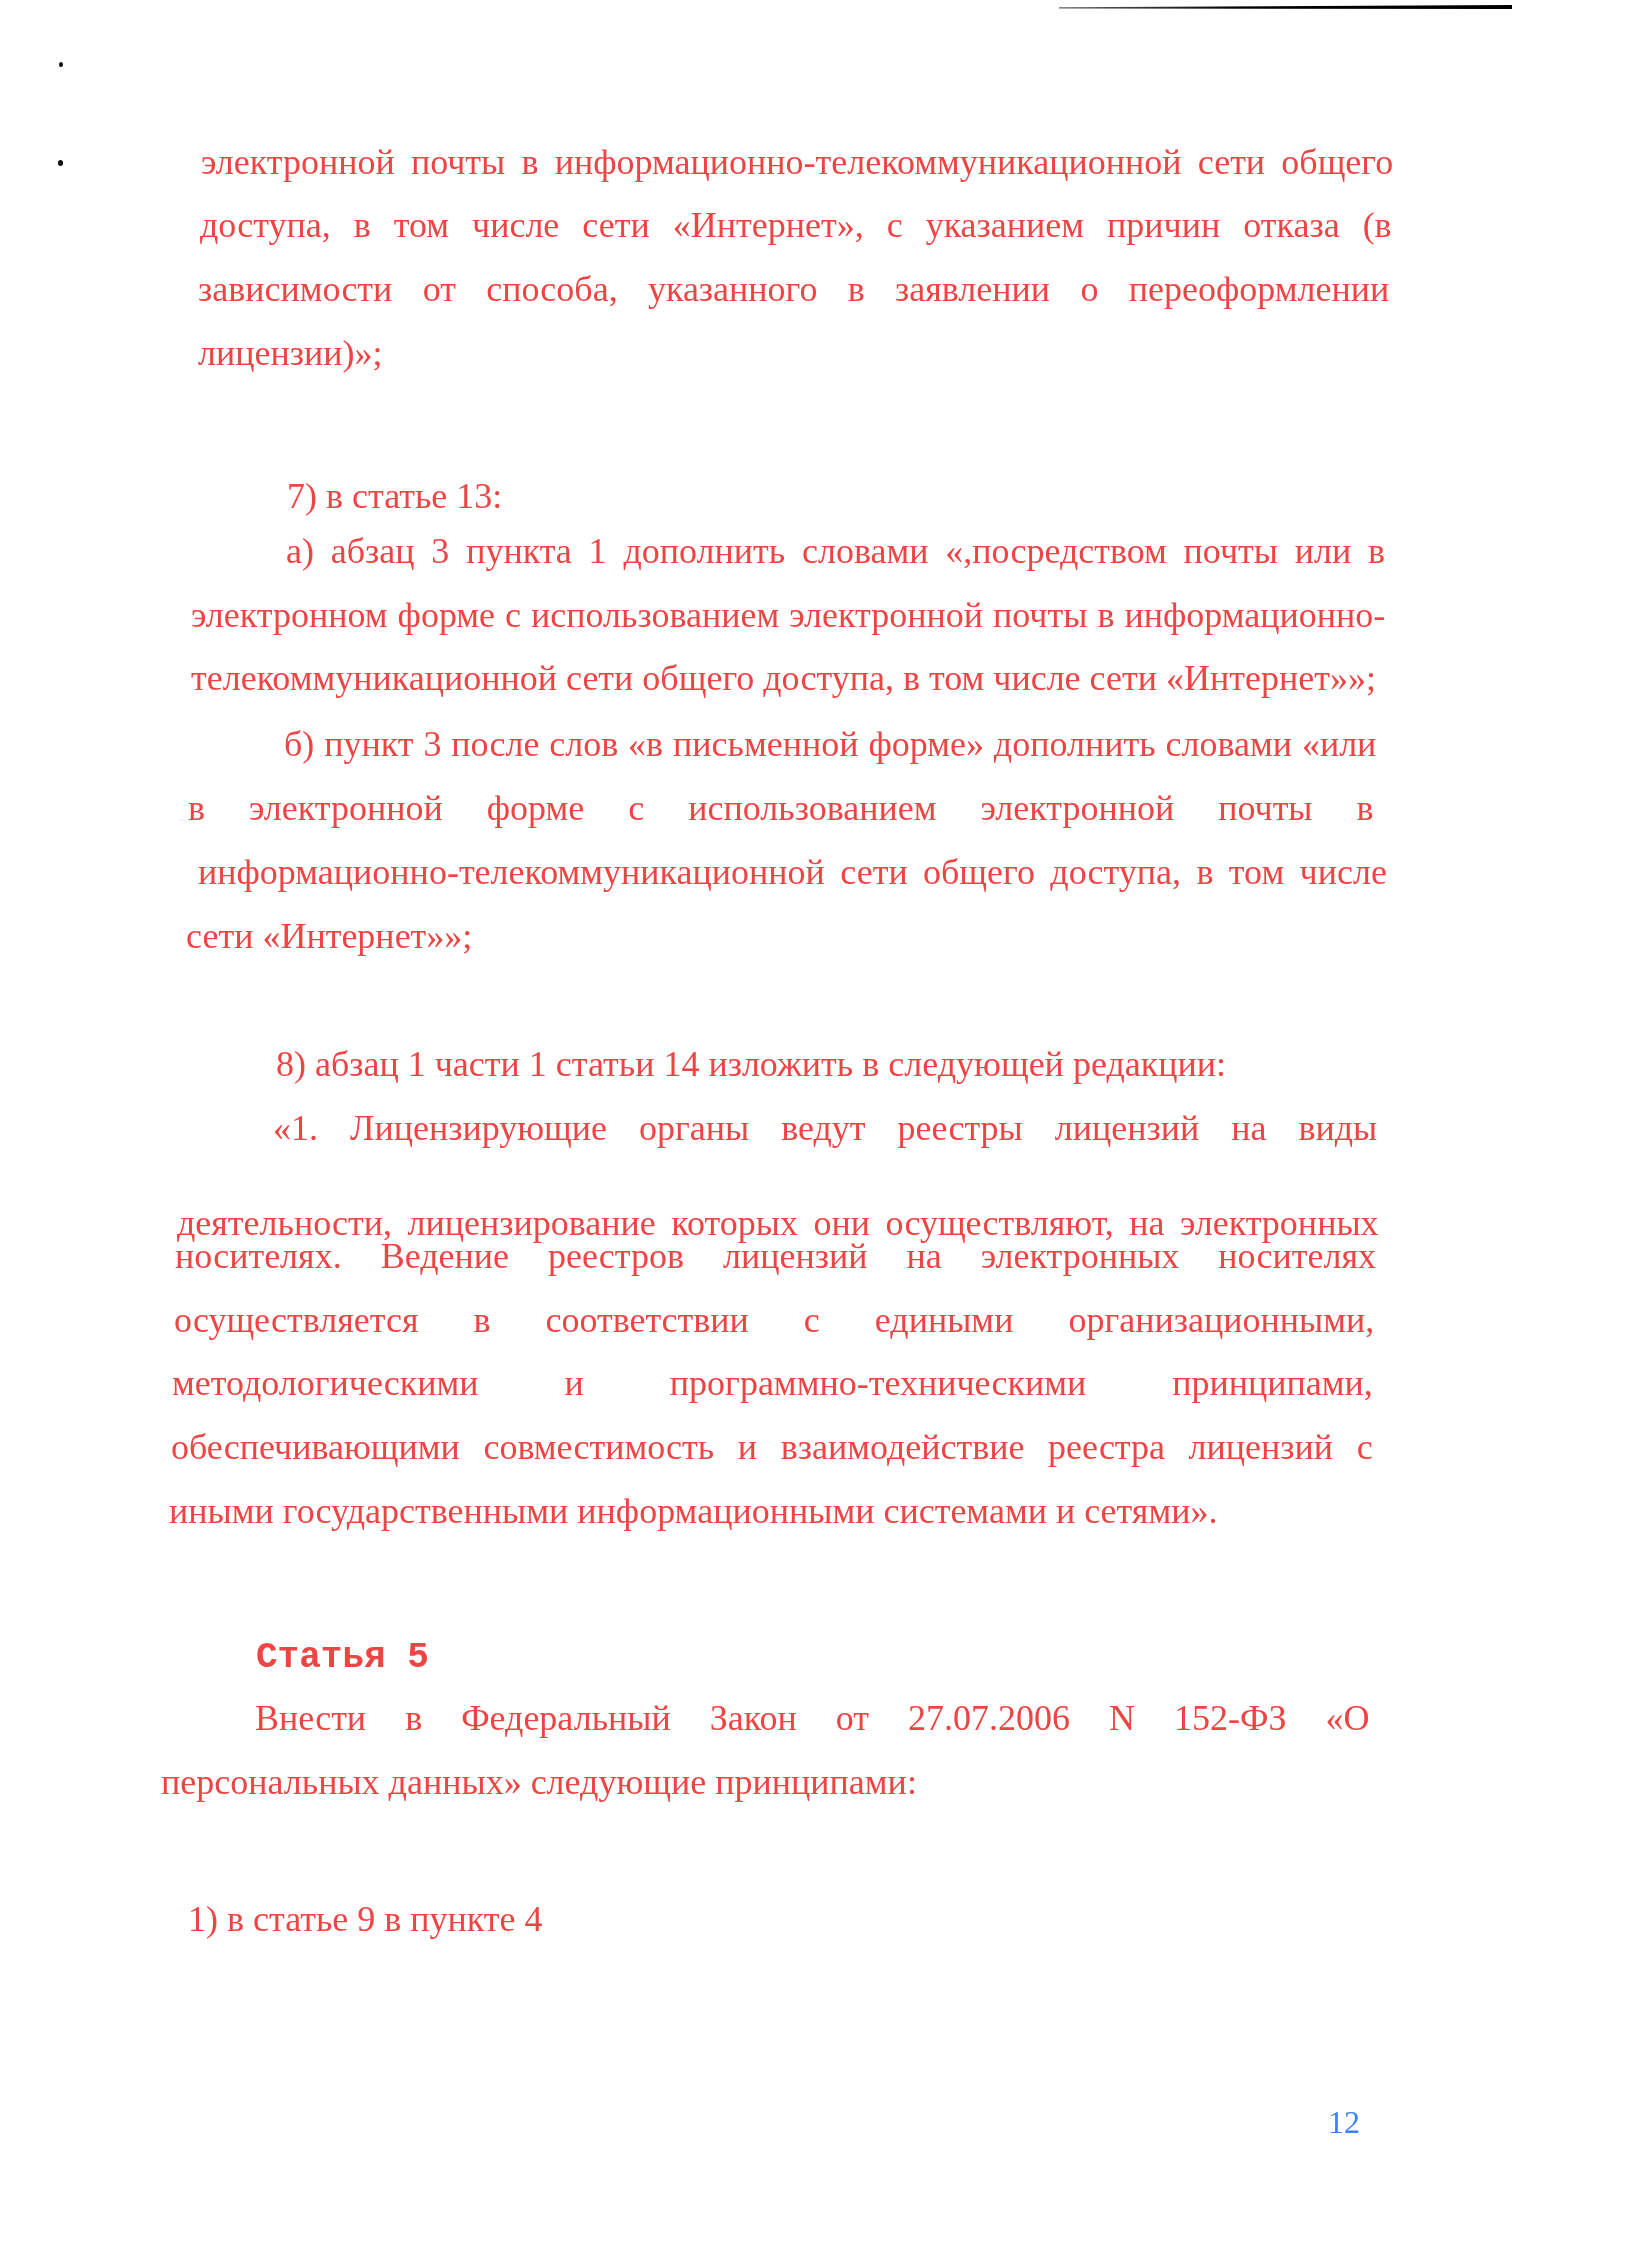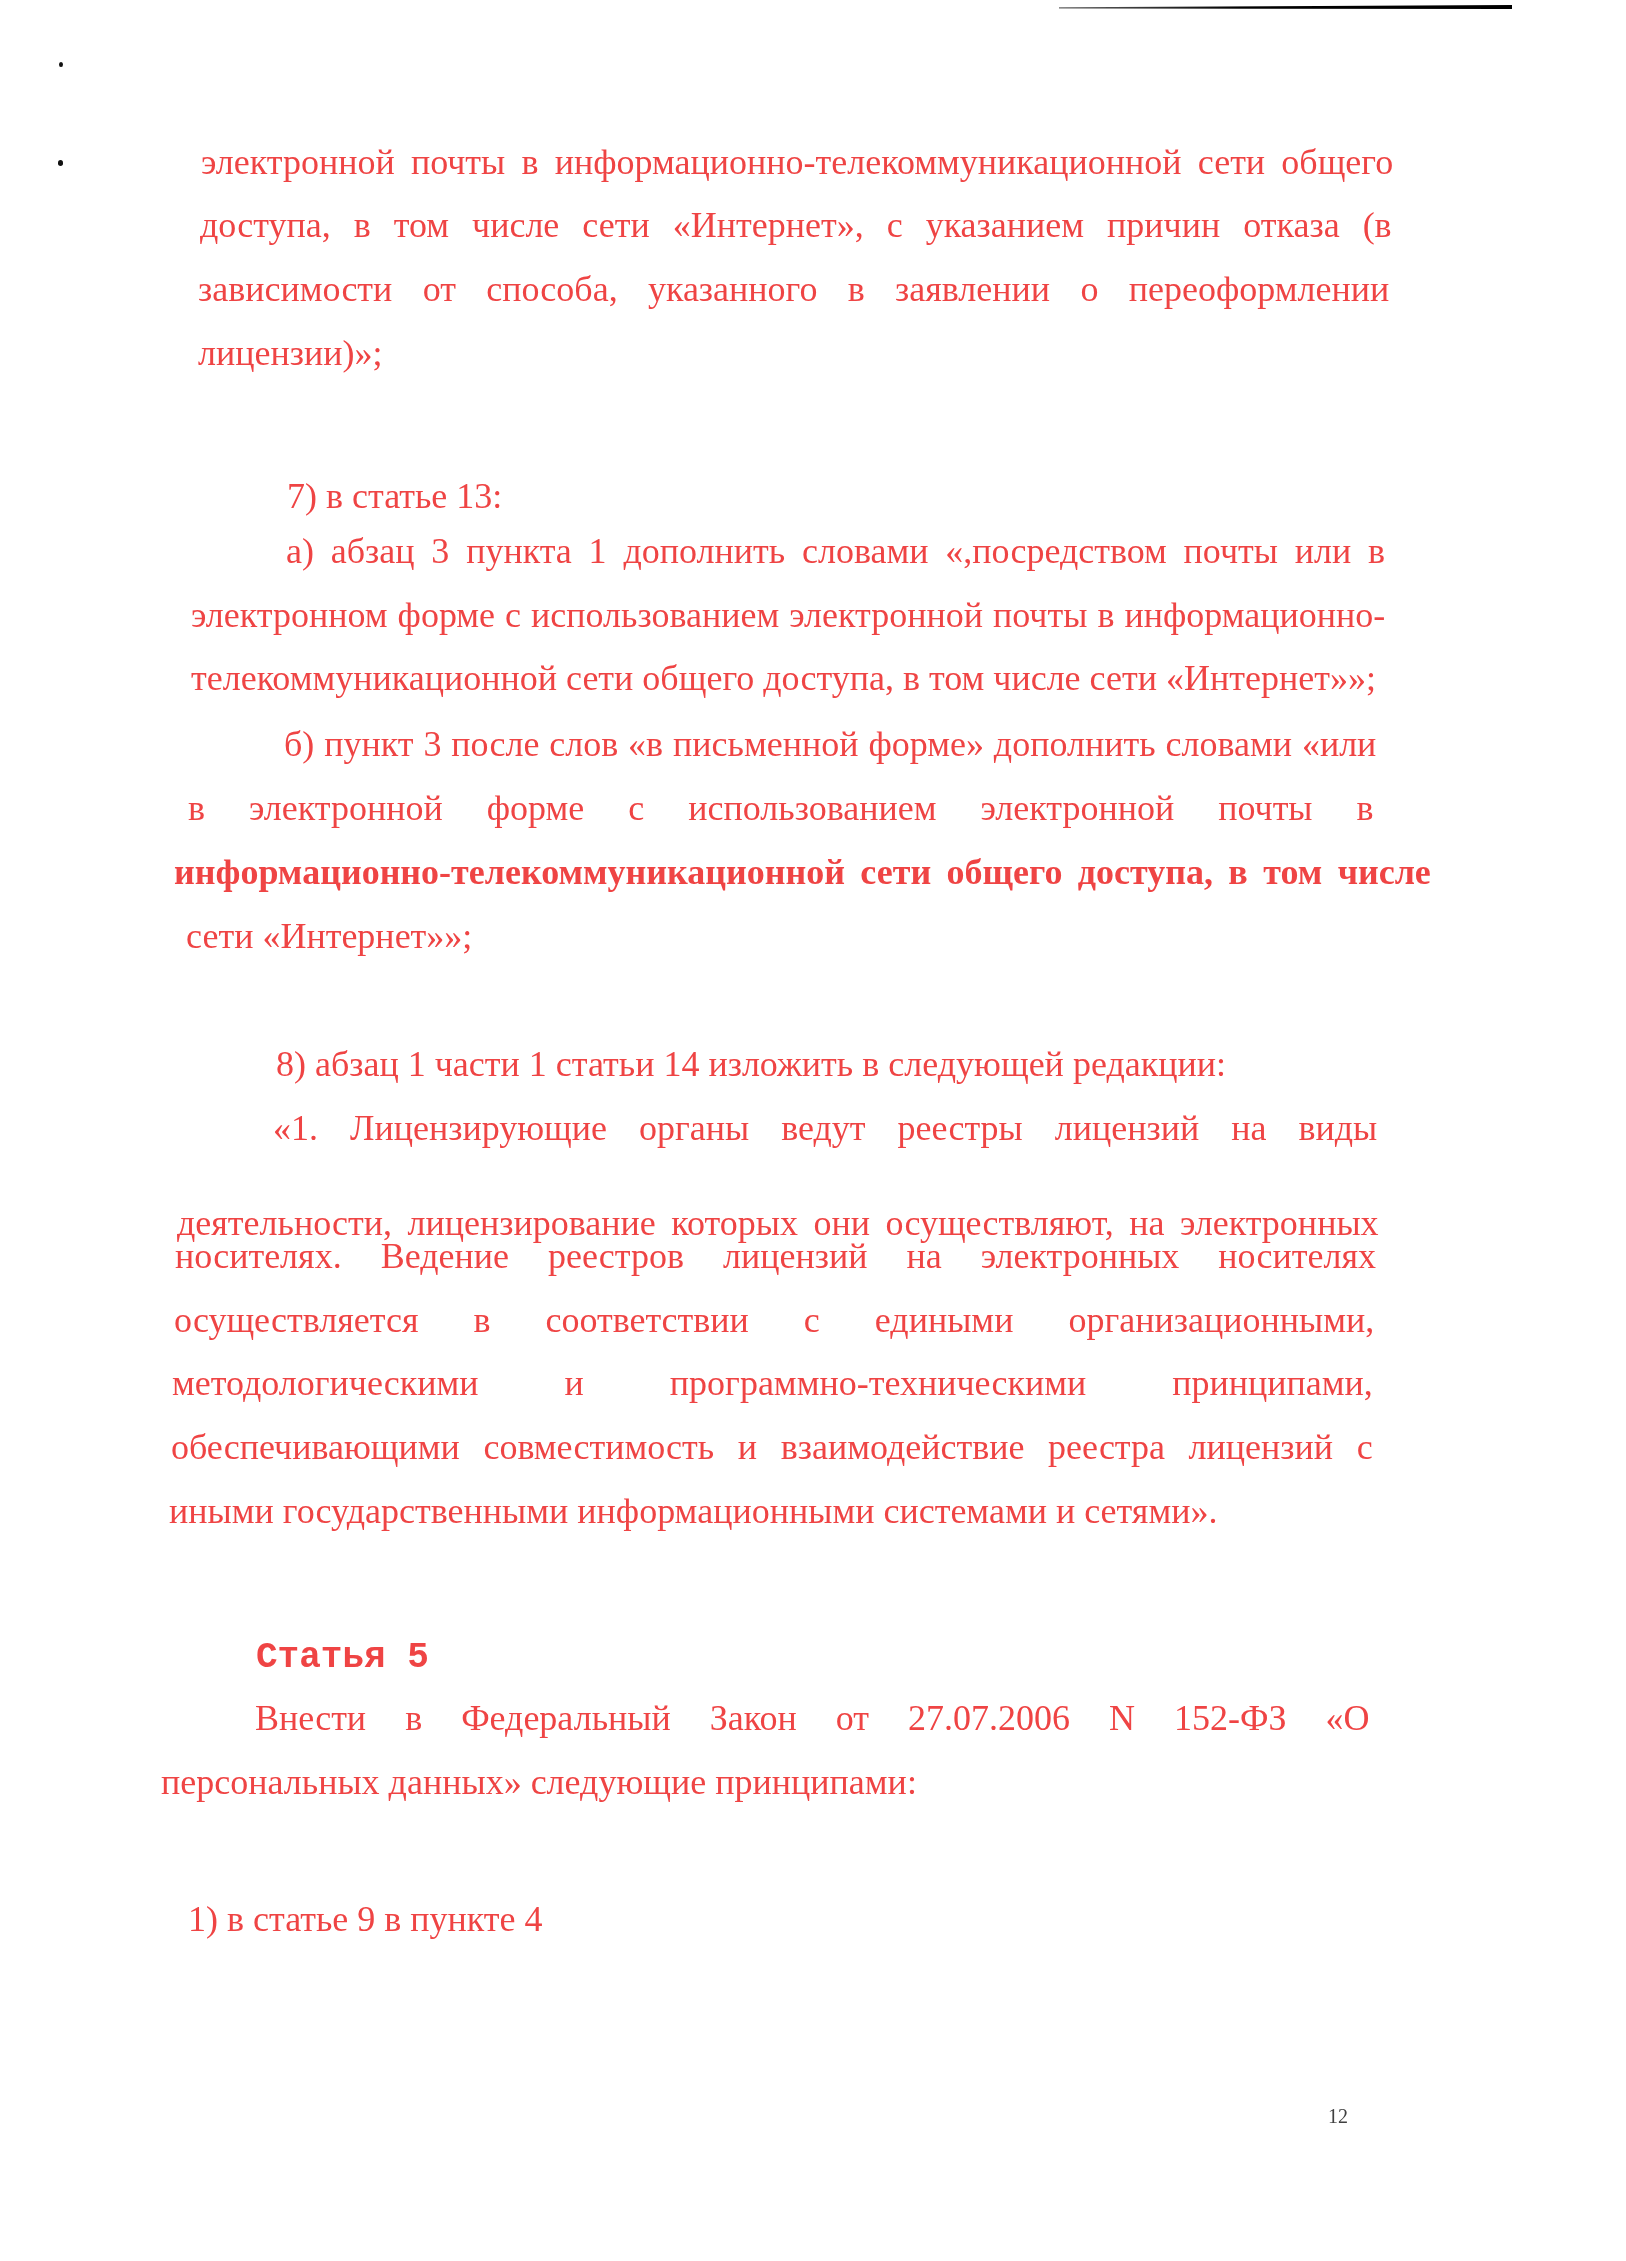--- a/index.html
+++ b/index.html
@@ -12,21 +12,21 @@
     font-family: "Liberation Serif", "DejaVu Serif", serif;
     font-size: 36px;
     color: #ef4444;
     white-space: nowrap;
     line-height: 1;
     text-align: justify;
     text-align-last: justify;
   }
   .line.last { text-align-last: left; }
   .line.heading { font-weight: bold; text-align-last: left; font-family: Liberation Mono, monospace; }
-  .pagenum { position: absolute; font-family: "Liberation Serif", serif; font-size: 20px; color: #404040; line-height: 1; }
+  .pagenum { position: absolute; font-family: "Liberation Serif", serif; font-size: 32px; color: #3b82f6; line-height: 1; }
 </style>
 </head>
 <body>
 
 <div class="page">
   <div class="scan-edge"></div>
   <div class="speck" style="left:59px;top:62px;width:3.8px;height:5.1px;"></div>
   <div class="speck" style="left:58px;top:160px;width:5.1px;height:5.7px;"></div>
 
   <div class="line" style="left: 201px; top: 144px; width: auto; display: inline-block; word-spacing: 7.2px;">электронной почты в информационно-телекоммуникационной сети общего</div>
@@ -35,21 +35,21 @@
   <div class="line last" style="left:198px;top:335px;">лицензии)»;</div>
 
   <div class="line last" style="left:287px;top:446px;margin-top:32px;">7) в статье 13:</div>
 
   <div class="line" style="left: 286px; top: 533px; width: auto; display: inline-block; word-spacing: 7.8px;">а) абзац 3 пункта 1 дополнить словами «,посредством почты или в</div>
   <div class="line" style="left: 191px; top: 597px; width: auto; display: inline-block; word-spacing: 1px;">электронном форме с использованием электронной почты в информационно-</div>
   <div class="line last" style="left:191px;top:660px;">телекоммуникационной сети общего доступа, в том числе сети «Интернет»»;</div>
 
   <div class="line" style="left: 284px; top: 726px; width: auto; display: inline-block; word-spacing: 0.9px;">б) пункт 3 после слов «в письменной форме» дополнить словами «или</div>
   <div class="line" style="left: 188px; top: 790px; width: auto; display: inline-block; word-spacing: 35px;">в электронной форме с использованием электронной почты в</div>
-  <div class="line" style="left: 174px; top: 854px; width: auto; display: inline-block; word-spacing: 6.4px; font-weight: bold;">информационно-телекоммуникационной сети общего доступа, в том числе</div>
+  <div class="line" style="left: 198px; top: 854px; width: auto; display: inline-block; word-spacing: 6.4px;">информационно-телекоммуникационной сети общего доступа, в том числе</div>
   <div class="line last" style="left:186px;top:918px;">сети «Интернет»»;</div>
 
   <div class="line last" style="left:276px;top:1046px;">8) абзац 1 части 1 статьи 14 изложить в следующей редакции:</div>
 
   <div class="line" style="left: 273px; top: 1110px; width: auto; display: inline-block; word-spacing: 23px;">«1. Лицензирующие органы ведут реестры лицензий на виды</div>
   <div class="line" style="left: 177px; top: 1174px; width: auto; display: inline-block; word-spacing: 6.5px; margin-top: 31px;">деятельности, лицензирование которых они осуществляют, на электронных</div>
   <div class="line" style="left: 175px; top: 1238px; width: auto; display: inline-block; word-spacing: 30px;">носителях. Ведение реестров лицензий на электронных носителях</div>
   <div class="line" style="left: 174px; top: 1302px; width: auto; display: inline-block; word-spacing: 46px;">осуществляется в соответствии с едиными организационными,</div>
   <div class="line" style="left: 172px; top: 1365px; width: auto; display: inline-block; word-spacing: 77px;">методологическими и программно-техническими принципами,</div>
   <div class="line" style="left: 171px; top: 1429px; width: auto; display: inline-block; word-spacing: 14.6px;">обеспечивающими совместимость и взаимодействие реестра лицензий с</div>

